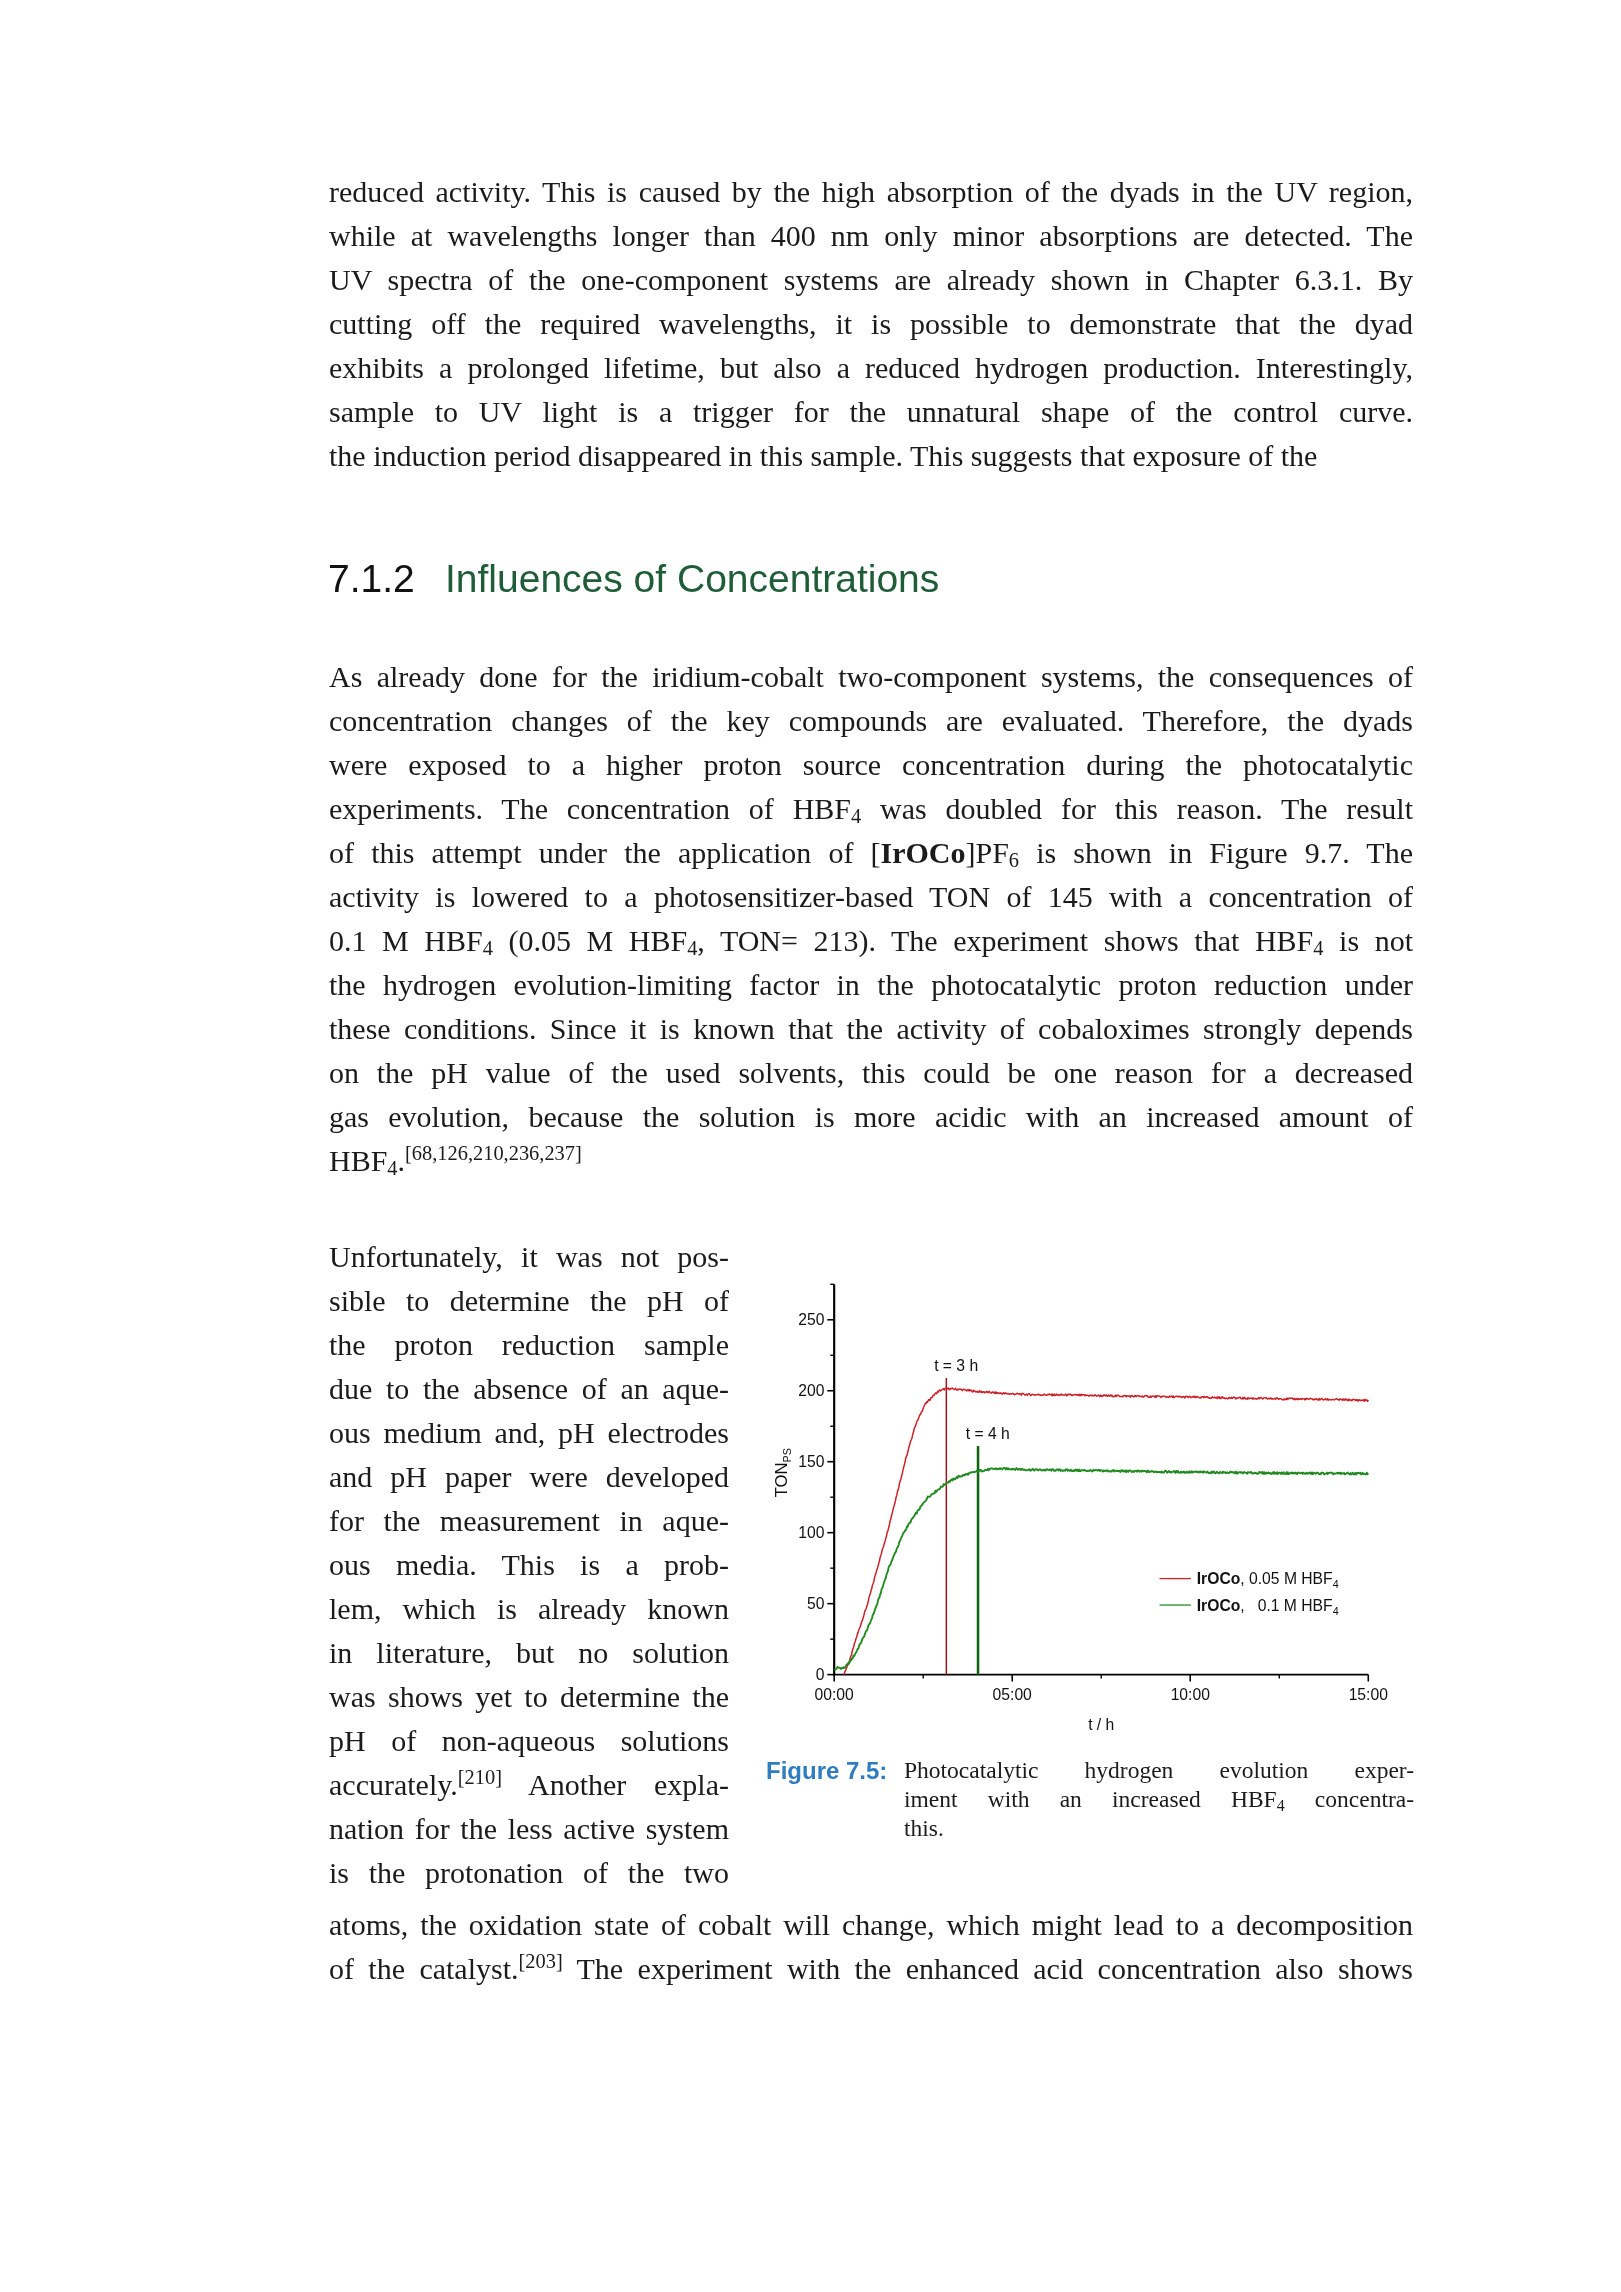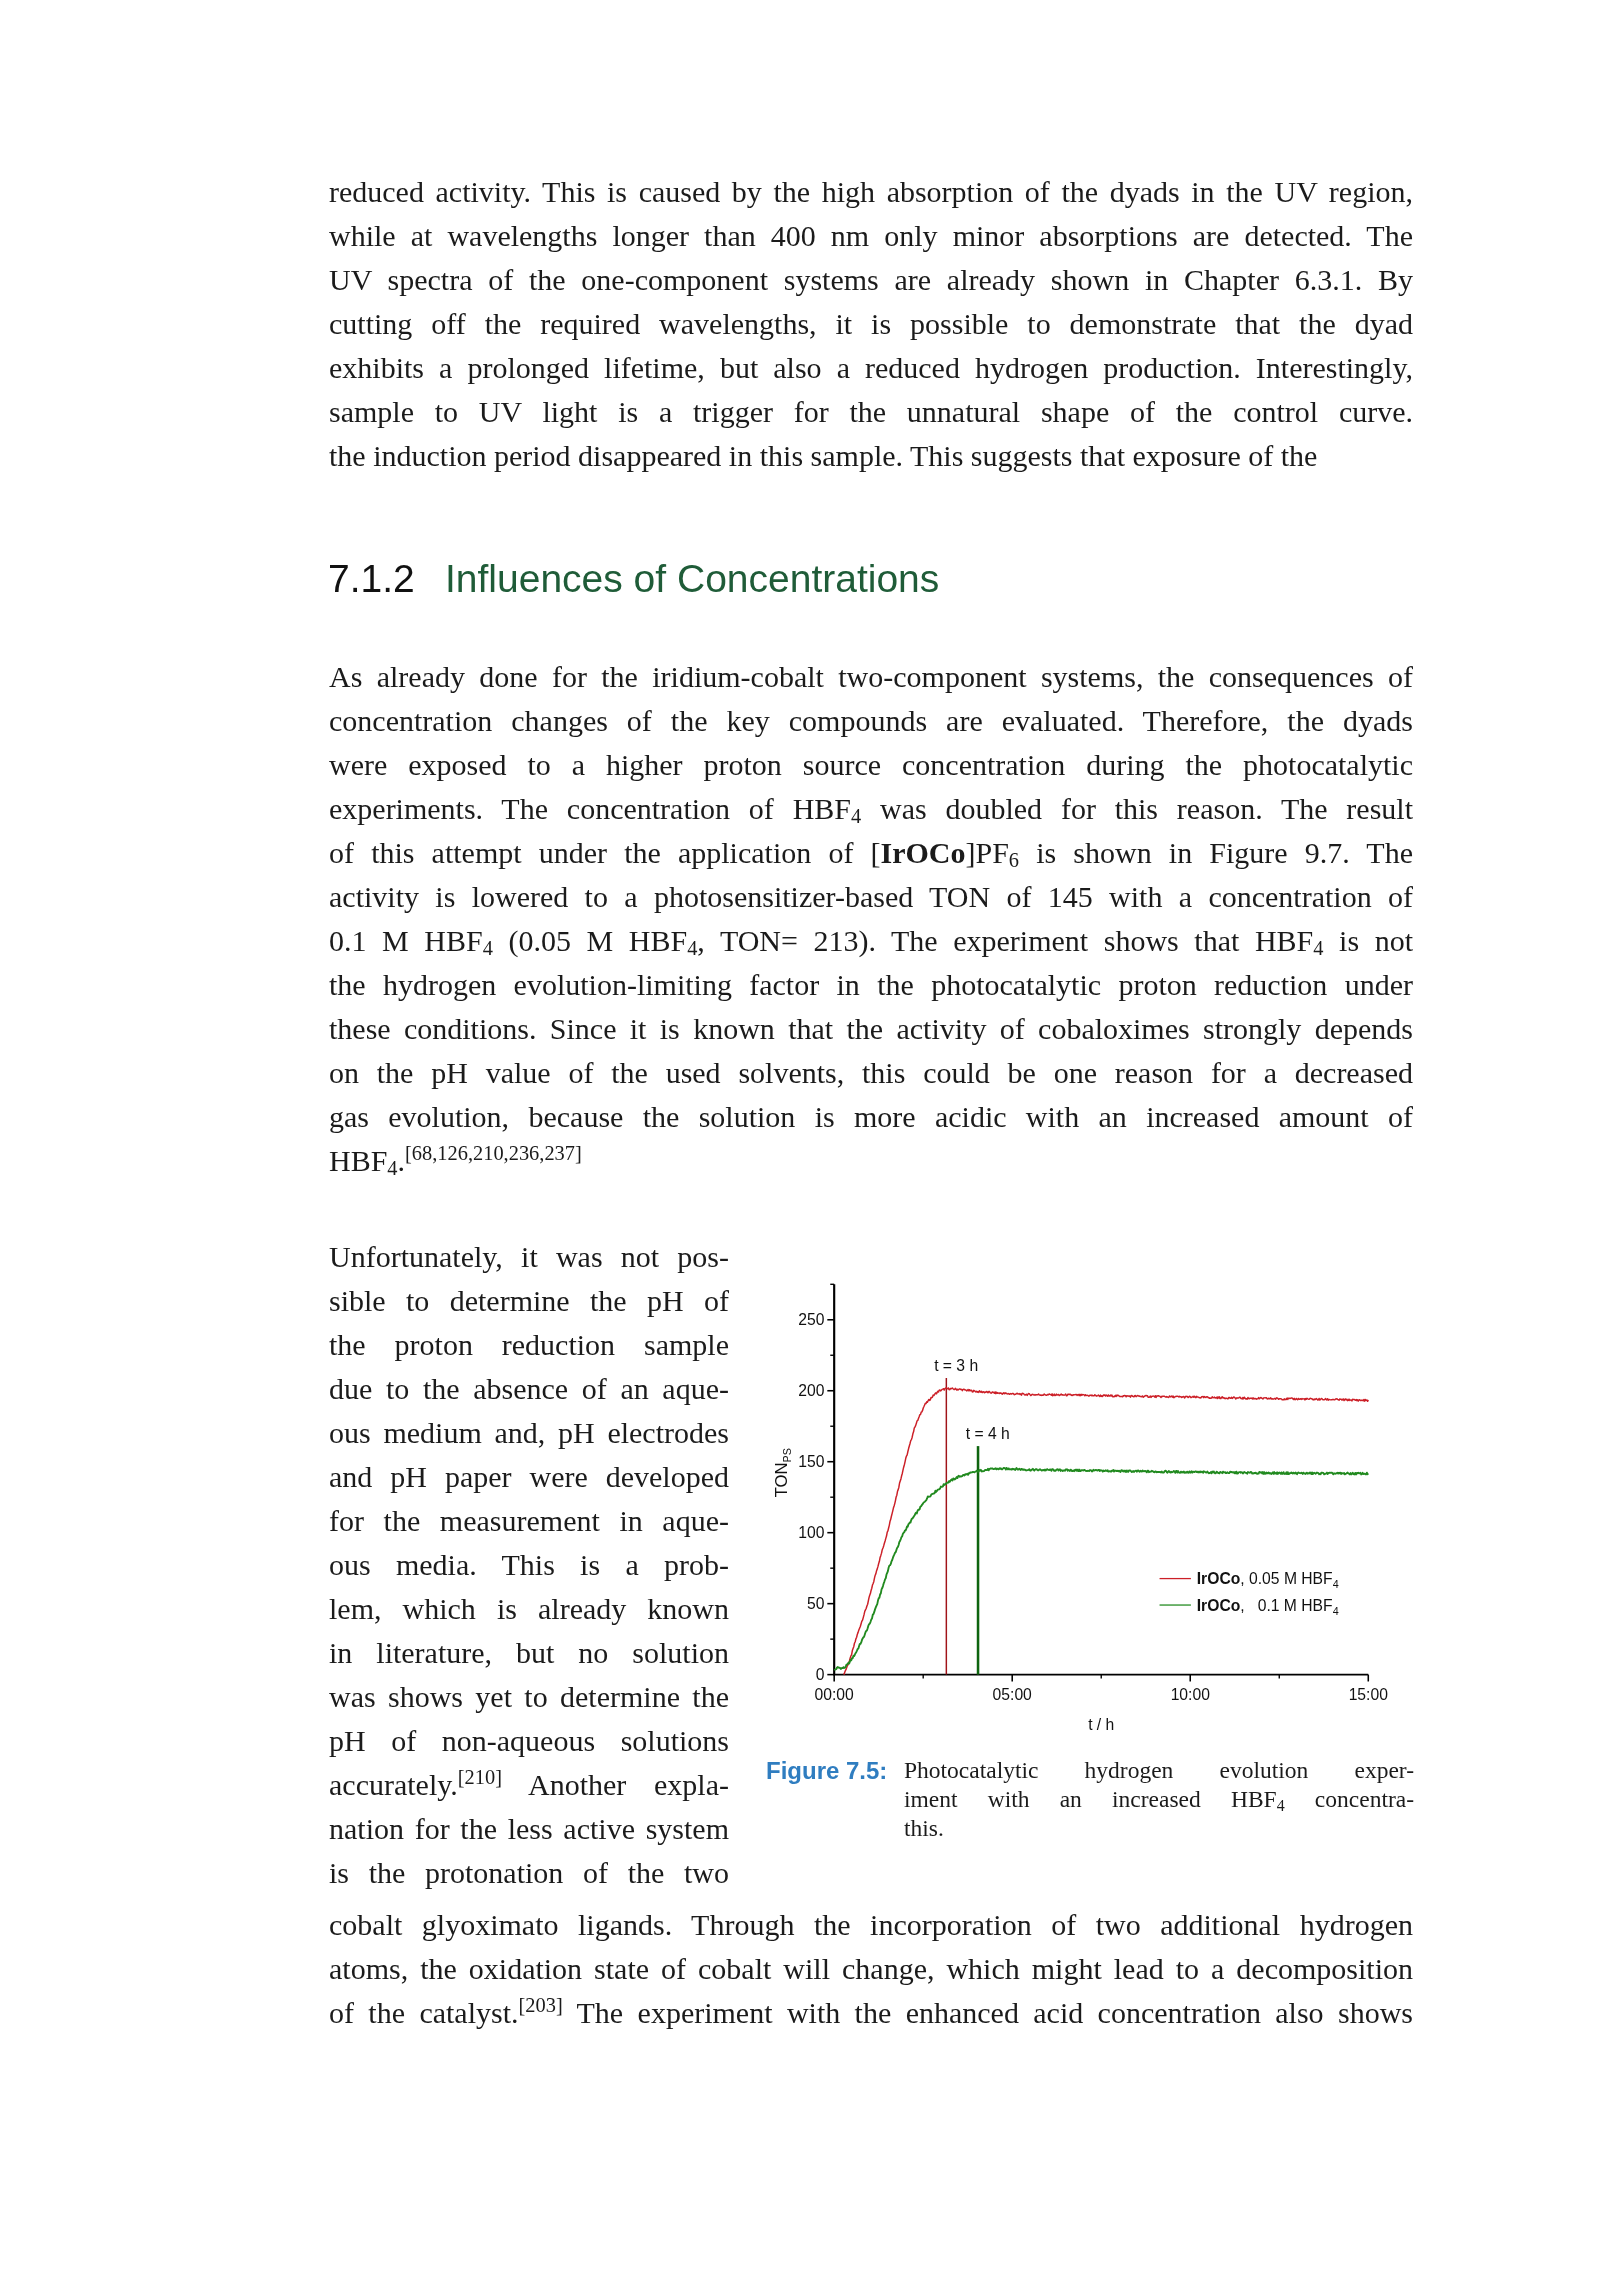--- a/index.html
+++ b/index.html
@@ -164,21 +164,20 @@
       <div class="line"><span>lem, which is already known</span></div>
       <div class="line"><span>in literature, but no solution</span></div>
       <div class="line"><span>was shows yet to determine the</span></div>
       <div class="line"><span>pH of non-aqueous solutions</span></div>
       <div class="line"><span>accurately.</span><span class="sup">[210]</span><span> Another expla-</span></div>
       <div class="line"><span>nation for the less active system</span></div>
       <div class="line"><span>is the protonation of the two</span></div>
     </div>
 
   <div id="p3b" class="para continues">
-      <div class="line"><span>cobalt glyoximato ligands. Through the incorporation of two additional hydrogen</span></div>
       <div class="line"><span>atoms, the oxidation state of cobalt will change, which might lead to a decomposition</span></div>
       <div class="line"><span>of the catalyst.</span><span class="sup">[203]</span><span> The experiment with the enhanced acid concentration also shows</span></div>
     </div>
 
   <svg id="chart-svg" xmlns="http://www.w3.org/2000/svg" viewBox="0 0 700 500">
       <line x1="91" y1="20.69999999999999" x2="91" y2="419" stroke="#000" stroke-width="2.2"></line>
       <line x1="90" y1="419" x2="636" y2="419" stroke="#000" stroke-width="1.6"></line>
       <line x1="84" y1="419" x2="91" y2="419" stroke="#000" stroke-width="1.6"></line>
       <text x="81" y="424.5" text-anchor="end">0</text>
       <line x1="84" y1="346.58181818181816" x2="91" y2="346.58181818181816" stroke="#000" stroke-width="1.6"></line>

